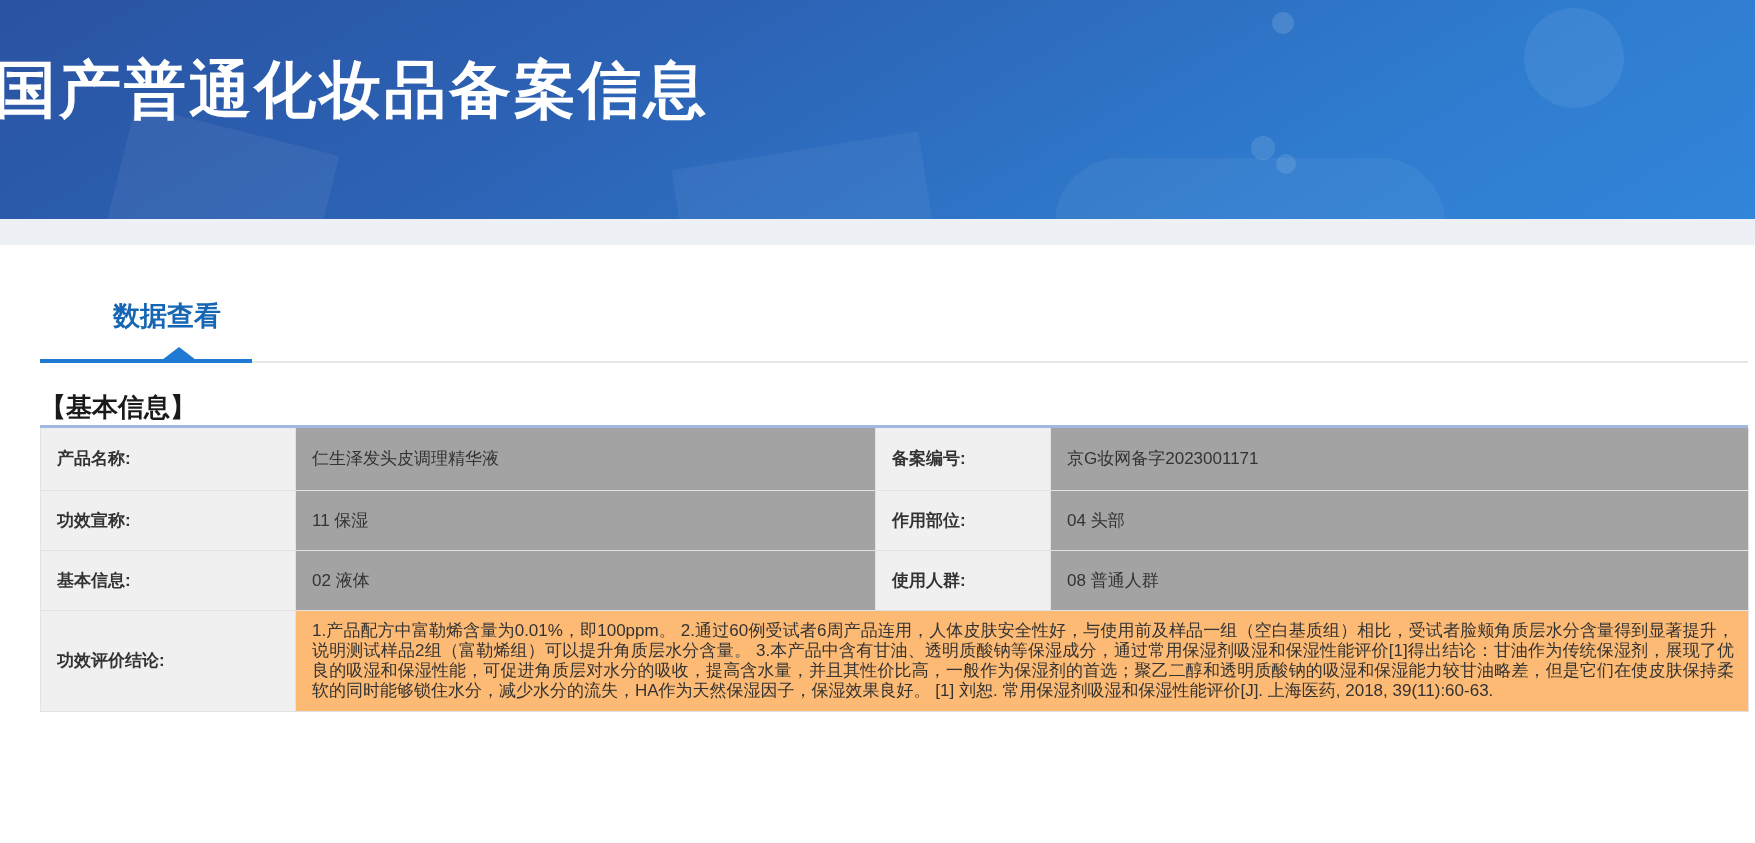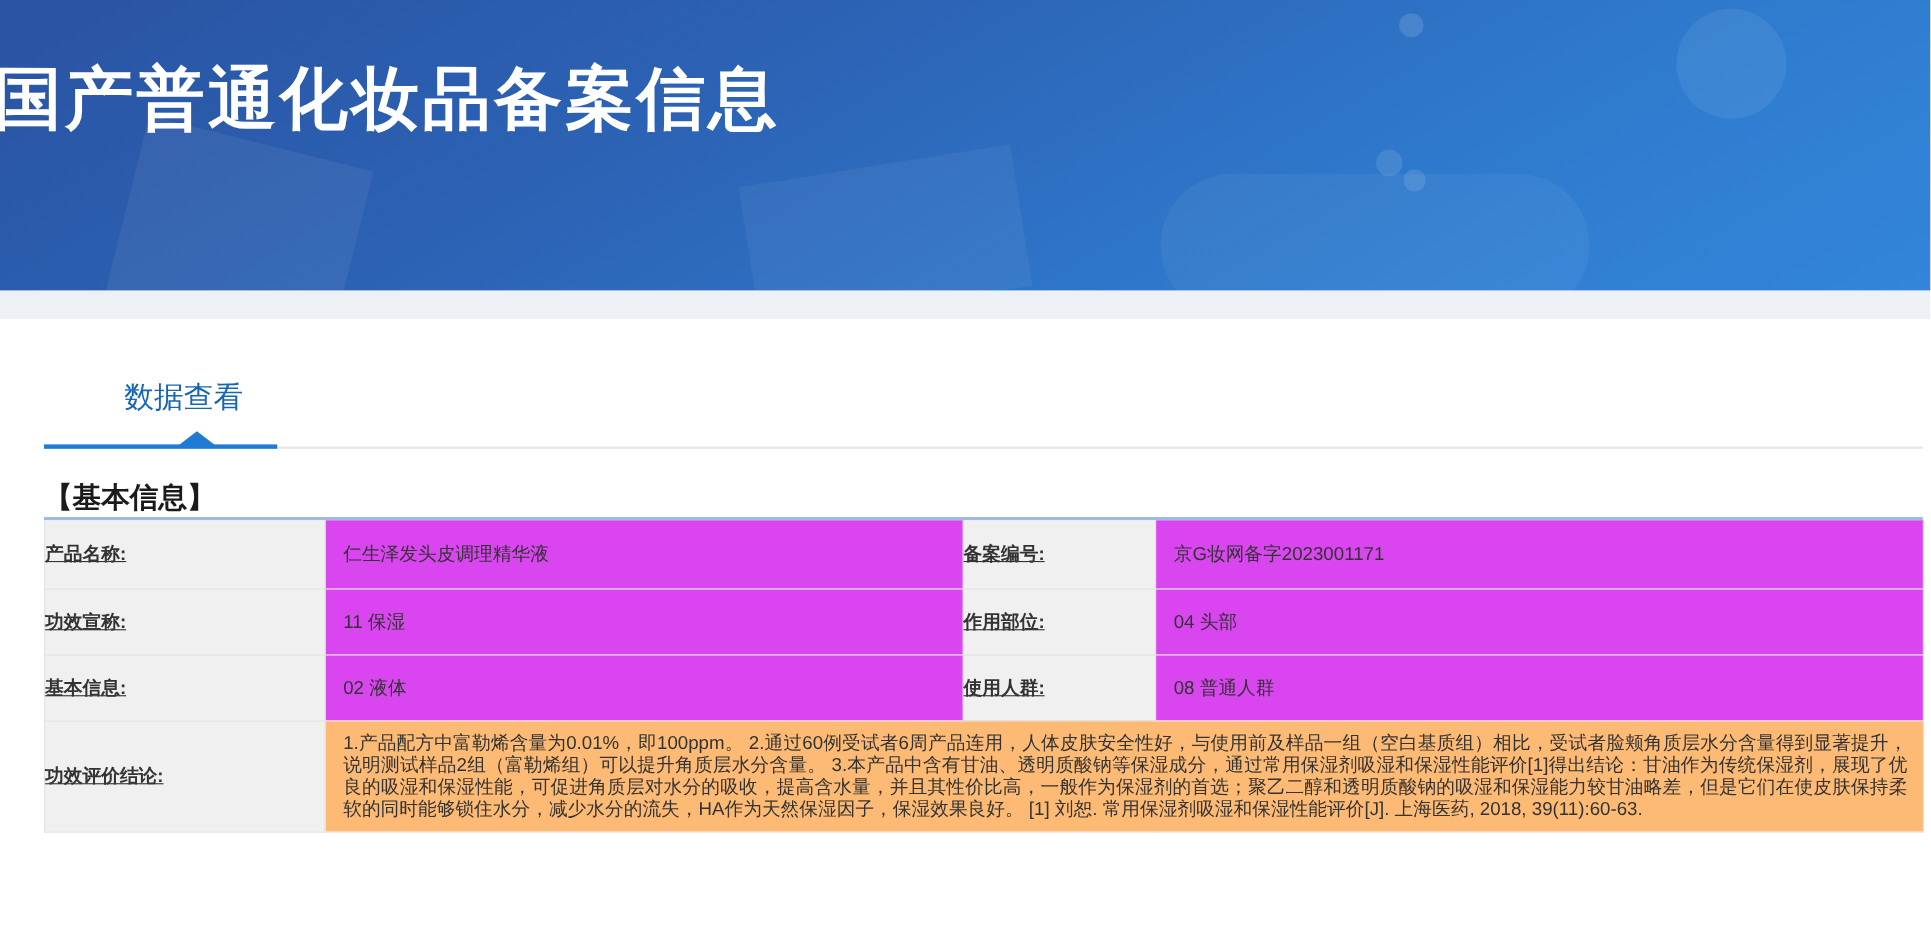--- a/index.html
+++ b/index.html
@@ -6,21 +6,21 @@
   html, body {
     width: 1755px; height: 843px;
     background: #ffffff;
     font-family: "Liberation Sans", "DejaVu Sans", sans-serif;
     overflow: hidden;
   }
 
   
   .banner {
     position: relative;
-    width: 100%; height: 264px;
+    width: 100%; height: 219px;
     background: linear-gradient(150deg, #2a53a2 0%, #2c62b4 35%, #2f7ccf 75%, #3285da 100%);
     overflow: hidden;
   }
   .banner h1 {
     position: absolute;
     left: -6px; top: 48px;
     color: #ffffff;
     font-size: 62px;
     font-weight: bold;
     letter-spacing: 3px;
@@ -40,21 +40,21 @@
 
   
   .content { margin: 0 0 0 40px; width: 1708px; }
 
   .tab-row { margin-top: 56px; }
   .tab-label {
     display: inline-block;
     margin-left: 73px;
     color: #1766b3;
     font-size: 27px;
-    font-weight: normal;
+    font-weight: bold;
     cursor: pointer;
     line-height: 30px;
   }
   .tab-underline {
     position: relative;
     margin-top: 28px;
     width: 100%;
     height: 4px;
   }
   .tab-underline .gray-line {
@@ -100,23 +100,23 @@
     border: 1px solid #e2e2e2;
     border-top: none;
     vertical-align: middle;
   }
   table.info-table tr { height: 60px; }
   table.info-table tr.r1 { height: 62px; }
   table.info-table tr.r4 { height: 58px; }
   td.lbl {
     background: #f0f0f0;
     font-weight: bold;
-    text-decoration: underline;
+    padding-left: 16px;
   }
-  td.val { background: #d946ef; padding-left: 16px; padding-right: 14px; }
+  td.val { background: #a3a3a3; padding-left: 16px; padding-right: 14px; }
   td.val-wide { background: #fdba74; padding: 10px 14px 10px 16px; vertical-align: middle; }
   .col-a { width: 255px; }
   .col-b { width: 580px; }
   .col-c { width: 175px; }
   .col-d { width: 698px; }
   .conclusion-text {
     text-align: justify;
     line-height: 20px;
     font-size: 17px;
   }

